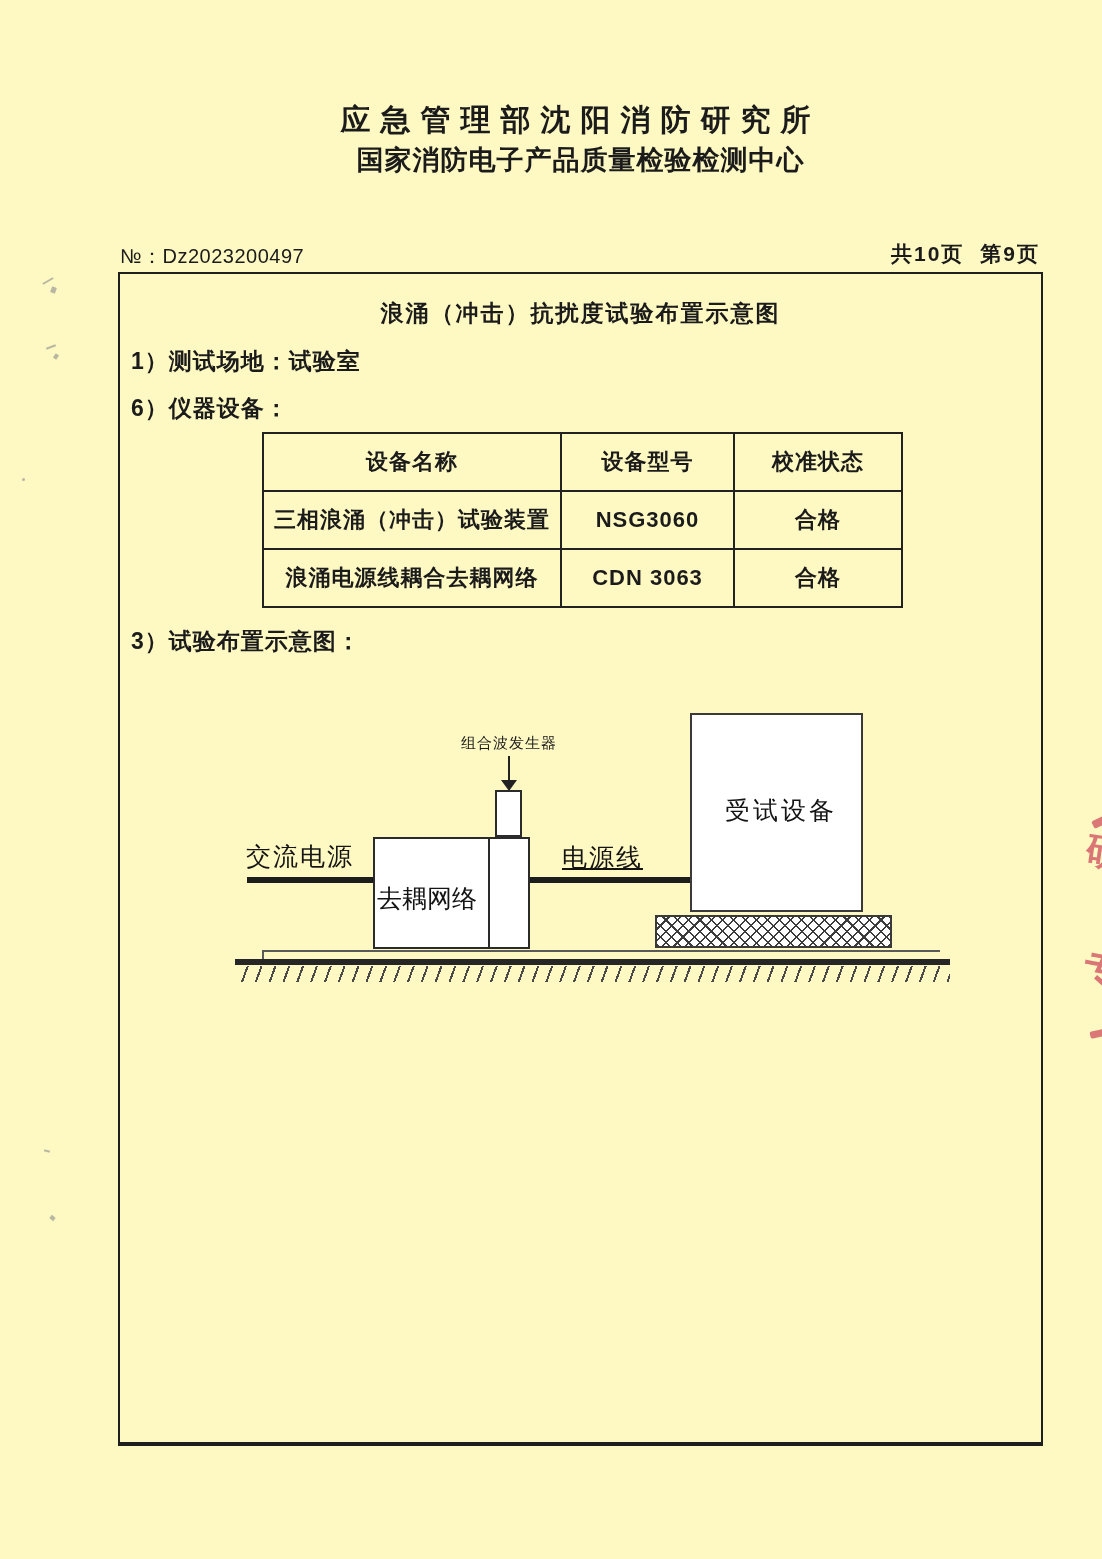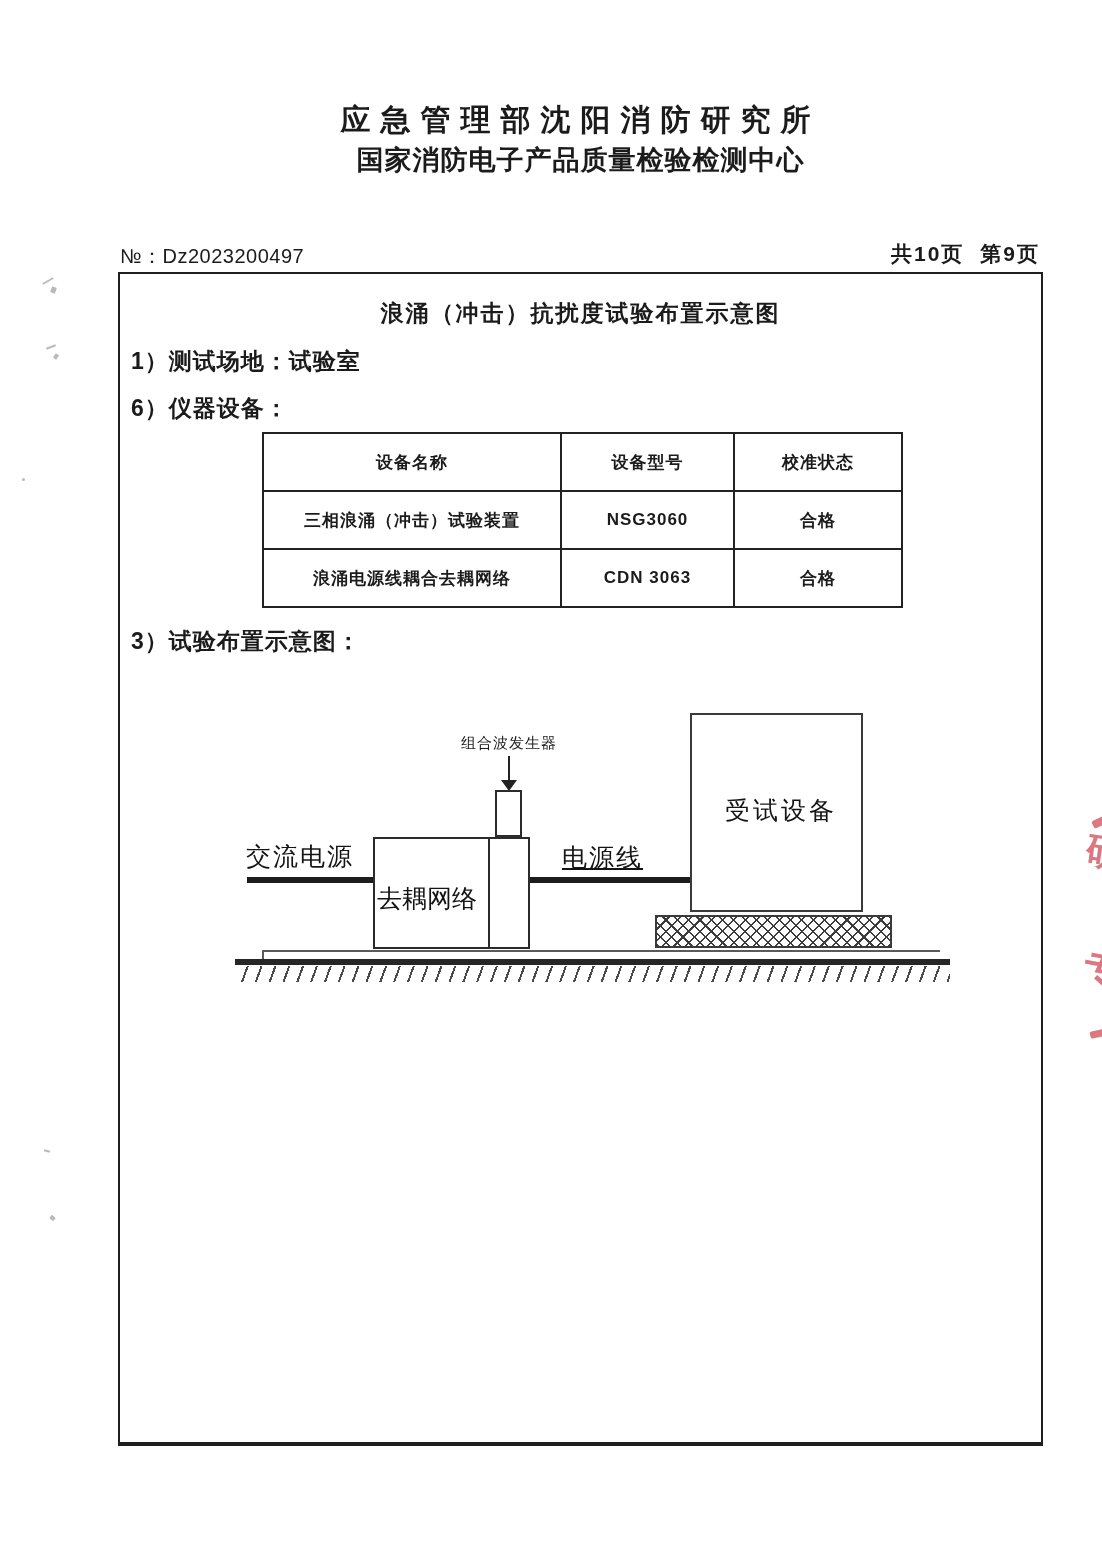--- a/index.html
+++ b/index.html
@@ -1,20 +1,20 @@
 <!DOCTYPE html>
 <html><head>
 <meta charset="utf-8">
 <style>
   html,body{margin:0;padding:0;background:#e8e8e8;}
   .page{
     position:relative;
     width:1102px;height:1559px;
     margin:0 auto;
-    background:#ffffff;
+    background:#fef9c3;
     overflow:hidden;
     font-family:"Liberation Sans",sans-serif;
     color:#1b1b1b;
   }
   
   .h-line{position:absolute;left:118px;width:925px;text-align:center;font-weight:700;white-space:nowrap;}
   .h-line1{top:100px;font-size:30px;letter-spacing:10px;}
   .h-line2{top:142px;font-size:27px;letter-spacing:1px;}
   .h-line3{top:182px;font-size:30px;letter-spacing:40px;padding-right:34px;box-sizing:border-box;}
   
@@ -30,21 +30,21 @@
     font-size:23px;font-weight:700;letter-spacing:2px;}
   .list-item{position:absolute;left:11px;font-size:23px;font-weight:700;letter-spacing:1px;white-space:nowrap;}
   .item-1{top:72px;}
   .item-2{top:119px;}
   .item-3{top:352px;}
   
   .tbl-wrap{position:absolute;left:142px;top:158px;}
   table.equip{border-collapse:collapse;}
   table.equip td{
     border:2px solid #222;height:56px;text-align:center;vertical-align:middle;
-    font-size:17px;font-weight:700;letter-spacing:1px;padding:0 6px;
+    font-size:22px;font-weight:700;letter-spacing:1px;padding:0 6px;
   }
   td.model-cell{font-weight:400;font-size:21px;letter-spacing:2px;}
   
   .diagram{position:absolute;left:0;top:424px;width:921px;height:300px;}
   .d-abs{position:absolute;}
   .serif-label{font-family:"Liberation Serif","DejaVu Serif",serif;font-size:25px;color:#141414;white-space:nowrap;}
   .gen-label{left:314px;top:36px;width:150px;text-align:center;
     font-family:"Liberation Serif","DejaVu Serif",serif;font-size:15px;letter-spacing:1px;}
   .arrow-stem{left:388px;top:58px;width:2px;height:25px;background:#222;}
   .arrow-head{left:381px;top:82px;width:0;height:0;

